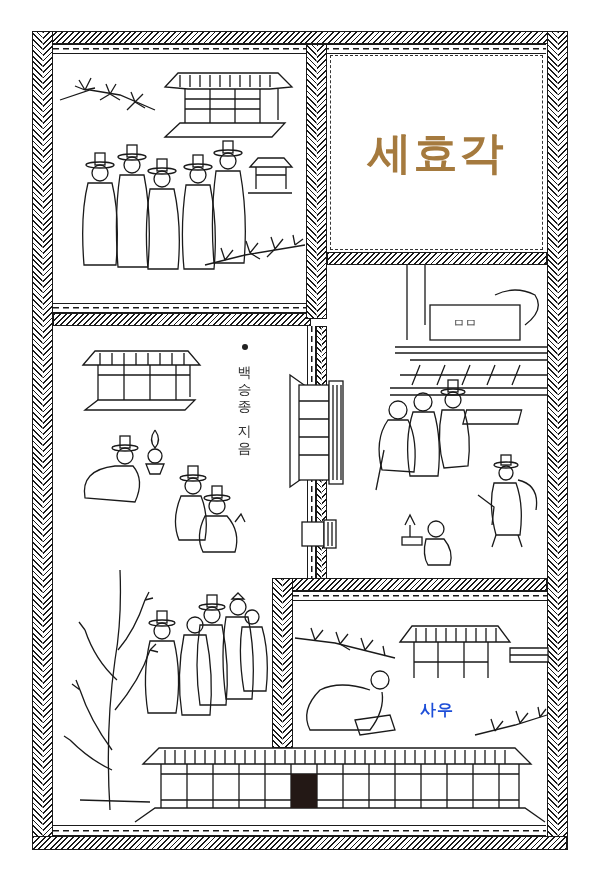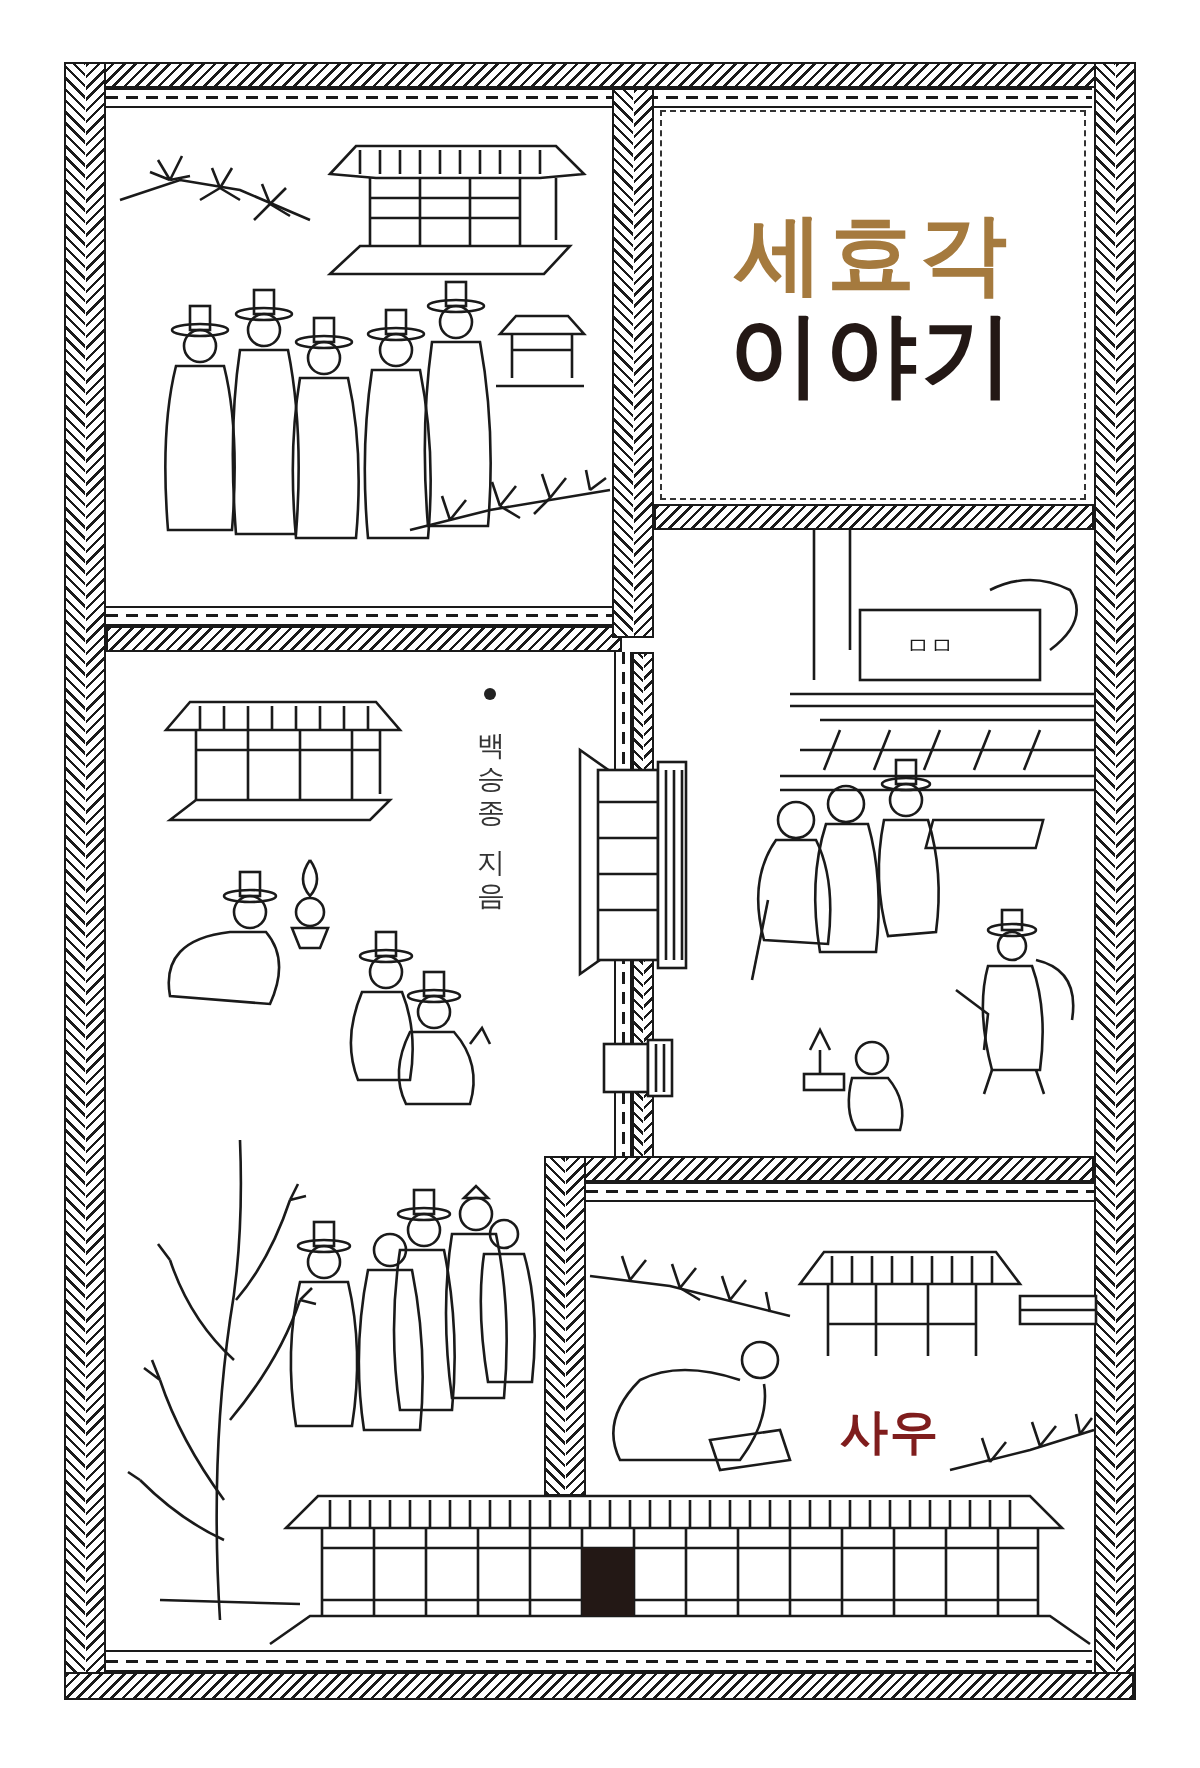--- a/index.html
+++ b/index.html
@@ -12,21 +12,21 @@
       border:1px solid #1a1a1a; box-sizing:border-box; }
   .dash-h { border-top:1px solid #1a1a1a; border-bottom:1px solid #1a1a1a; box-sizing:border-box;
       background: repeating-linear-gradient(90deg, #1a1a1a 0 6px, transparent 6px 10px) center/100% 1.5px no-repeat, #fff; }
   .dash-v { border-left:1px solid #1a1a1a; border-right:1px solid #1a1a1a; box-sizing:border-box;
       background: repeating-linear-gradient(180deg, #1a1a1a 0 6px, transparent 6px 10px) center/1.5px 100% no-repeat, #fff; }
   .title-box { border:1.5px dashed #333; box-sizing:border-box; background:#fff; display:flex; flex-direction:column; align-items:center; justify-content:center; }
   .t1 { font-family:"DejaVu Serif", serif; font-weight:bold; font-size:44px; color:#a57a3e; line-height:1.12; letter-spacing:2px; }
   .t2 { font-family:"DejaVu Serif", serif; font-weight:bold; font-size:46px; color:#231815; line-height:1.1; letter-spacing:2px; }
   .author { writing-mode:vertical-rl; font-size:14px; color:#333; letter-spacing:3px; }
   .author .dot { display:inline-block; width:6px; height:6px; background:#222; border-radius:50%; margin-bottom:6px; }
-  .publisher { font-size:24px; color:#7f1d1d; font-weight:bold; letter-spacing:1px; }
+  .publisher { font-size:16px; color:#1d4ed8; font-weight:bold; letter-spacing:1px; }
   svg { position:absolute; overflow:visible; }
   .ln { fill:none; stroke:#1a1a1a; stroke-width:1.3; }
   .fl { fill:#fff; stroke:#1a1a1a; stroke-width:1.3; }
 </style>
 </head>
 <body>
 
 <div class="abs hatch-h" style="left:32px;top:31px;width:535px;height:13px;"></div>
 <div class="abs dash-h" style="left:53px;top:44px;width:493px;height:10px;"></div>
 <div class="abs hatch-v" style="left:32px;top:31px;width:21px;height:819px;"></div>
@@ -39,21 +39,20 @@
 <div class="abs hatch-v" style="left:306px;top:44px;width:21px;height:275px;"></div>
 <div class="abs hatch-h" style="left:327px;top:252px;width:220px;height:13px;"></div>
 <div class="abs dash-v" style="left:307px;top:326px;width:9px;height:255px;"></div>
 <div class="abs hatch-v" style="left:316px;top:326px;width:11px;height:255px;"></div>
 <div class="abs hatch-h" style="left:272px;top:578px;width:275px;height:13px;"></div>
 <div class="abs dash-h" style="left:293px;top:591px;width:254px;height:10px;"></div>
 <div class="abs hatch-v" style="left:272px;top:578px;width:21px;height:170px;"></div>
 
 <div class="abs title-box" style="left:330px;top:55px;width:213px;height:195px;">
   <div class="t1">세효각</div>
-  <div class="t2">이야기</div>
 </div>
 
 <div class="abs author" style="left:236px;top:344px;">
   <span class="dot"></span><span>백승종 지음</span>
 </div>
 
 <div class="abs publisher" style="left:420px;top:700px;">사우</div>
 
 <svg style="left:160px;top:65px;" width="135" height="75">
   <path class="fl" d="M5 22 L18 8 L118 8 L132 22 L110 24 L28 24 Z"></path>

